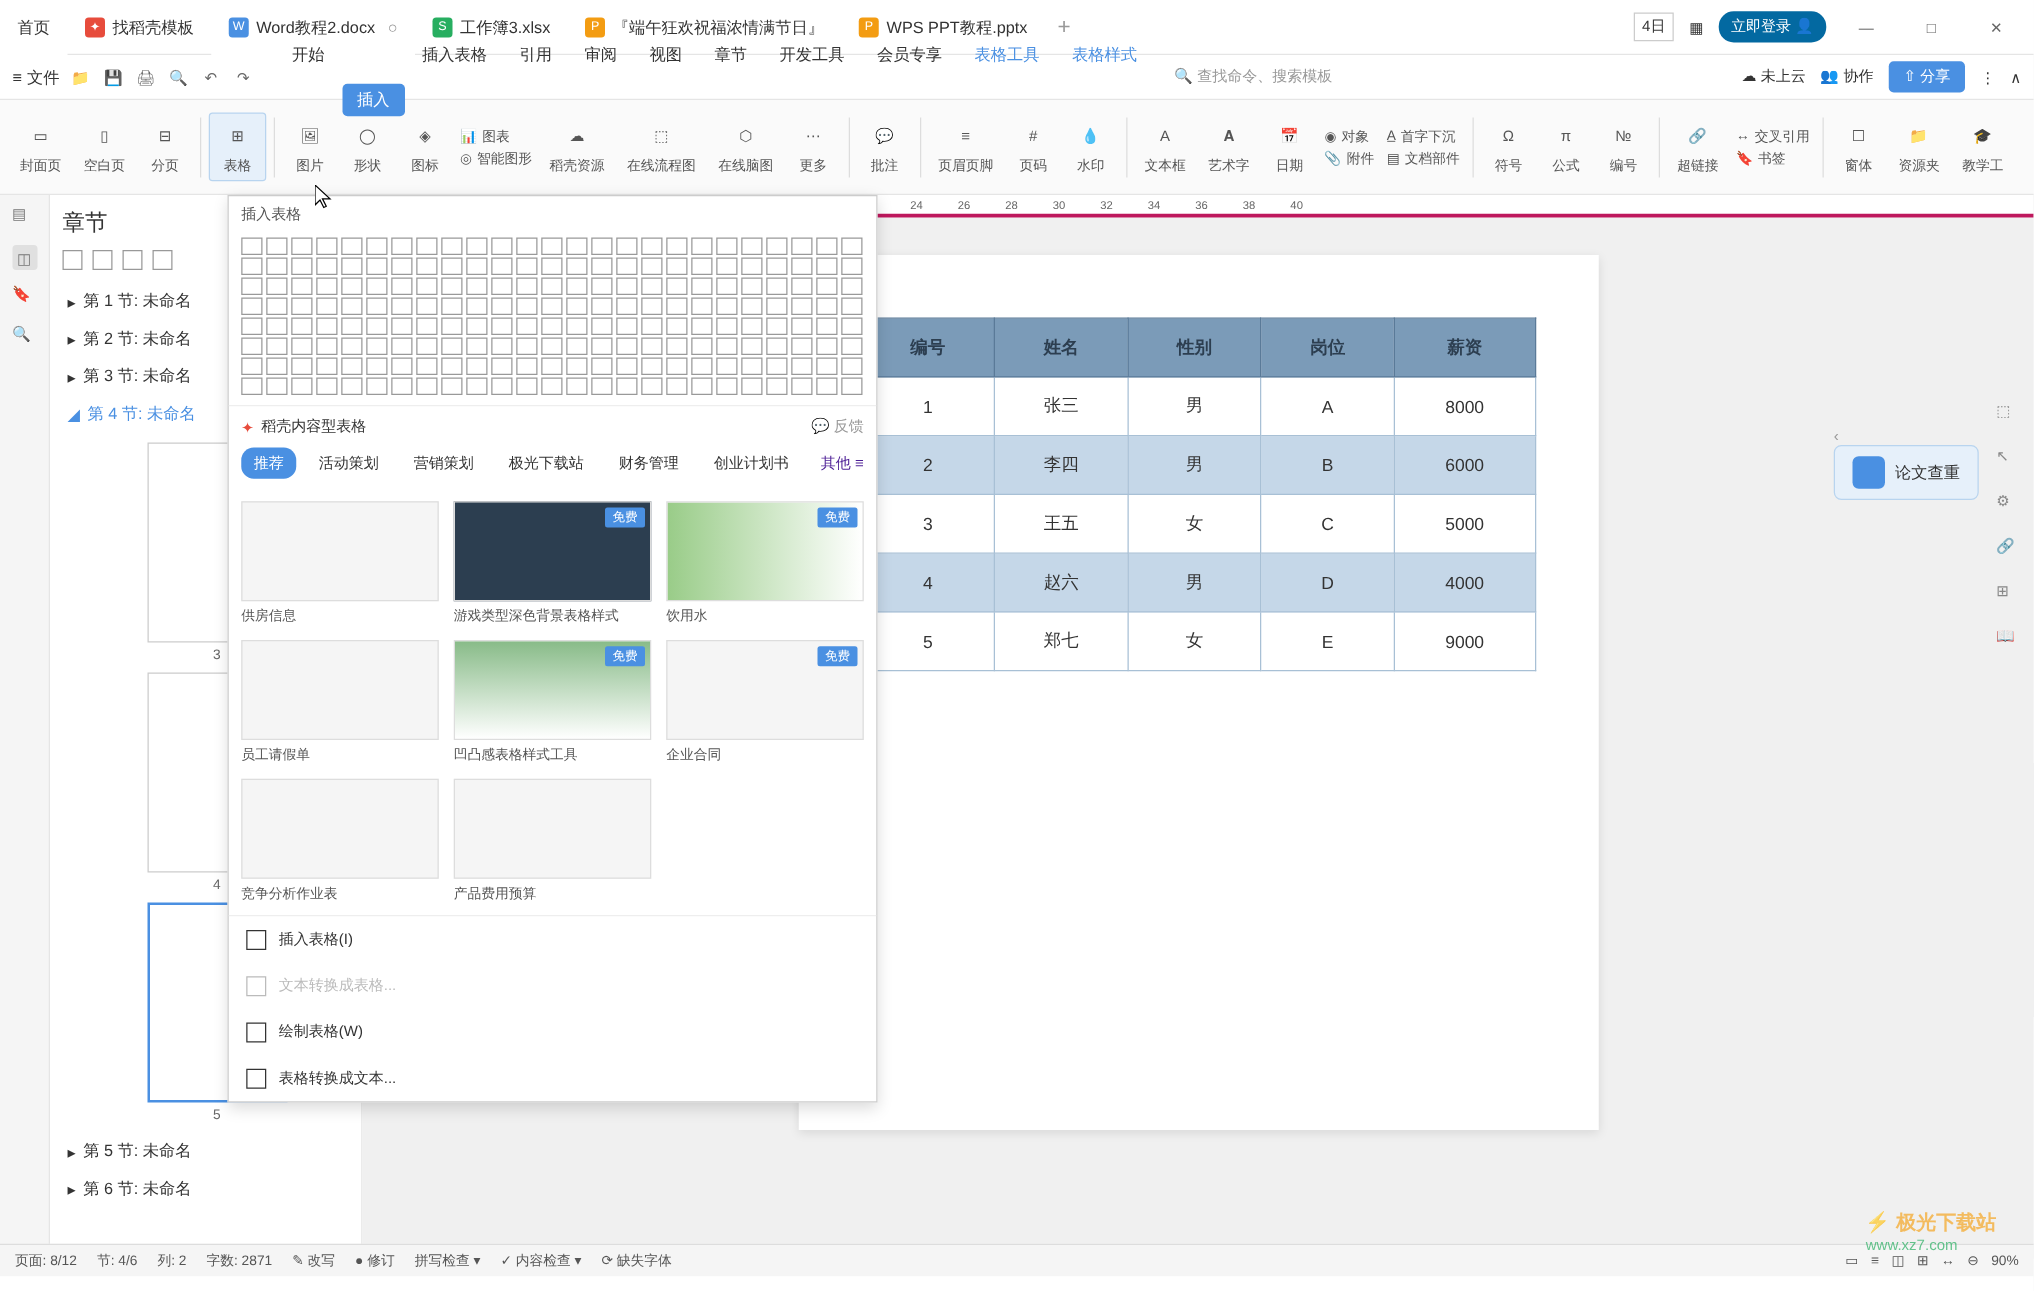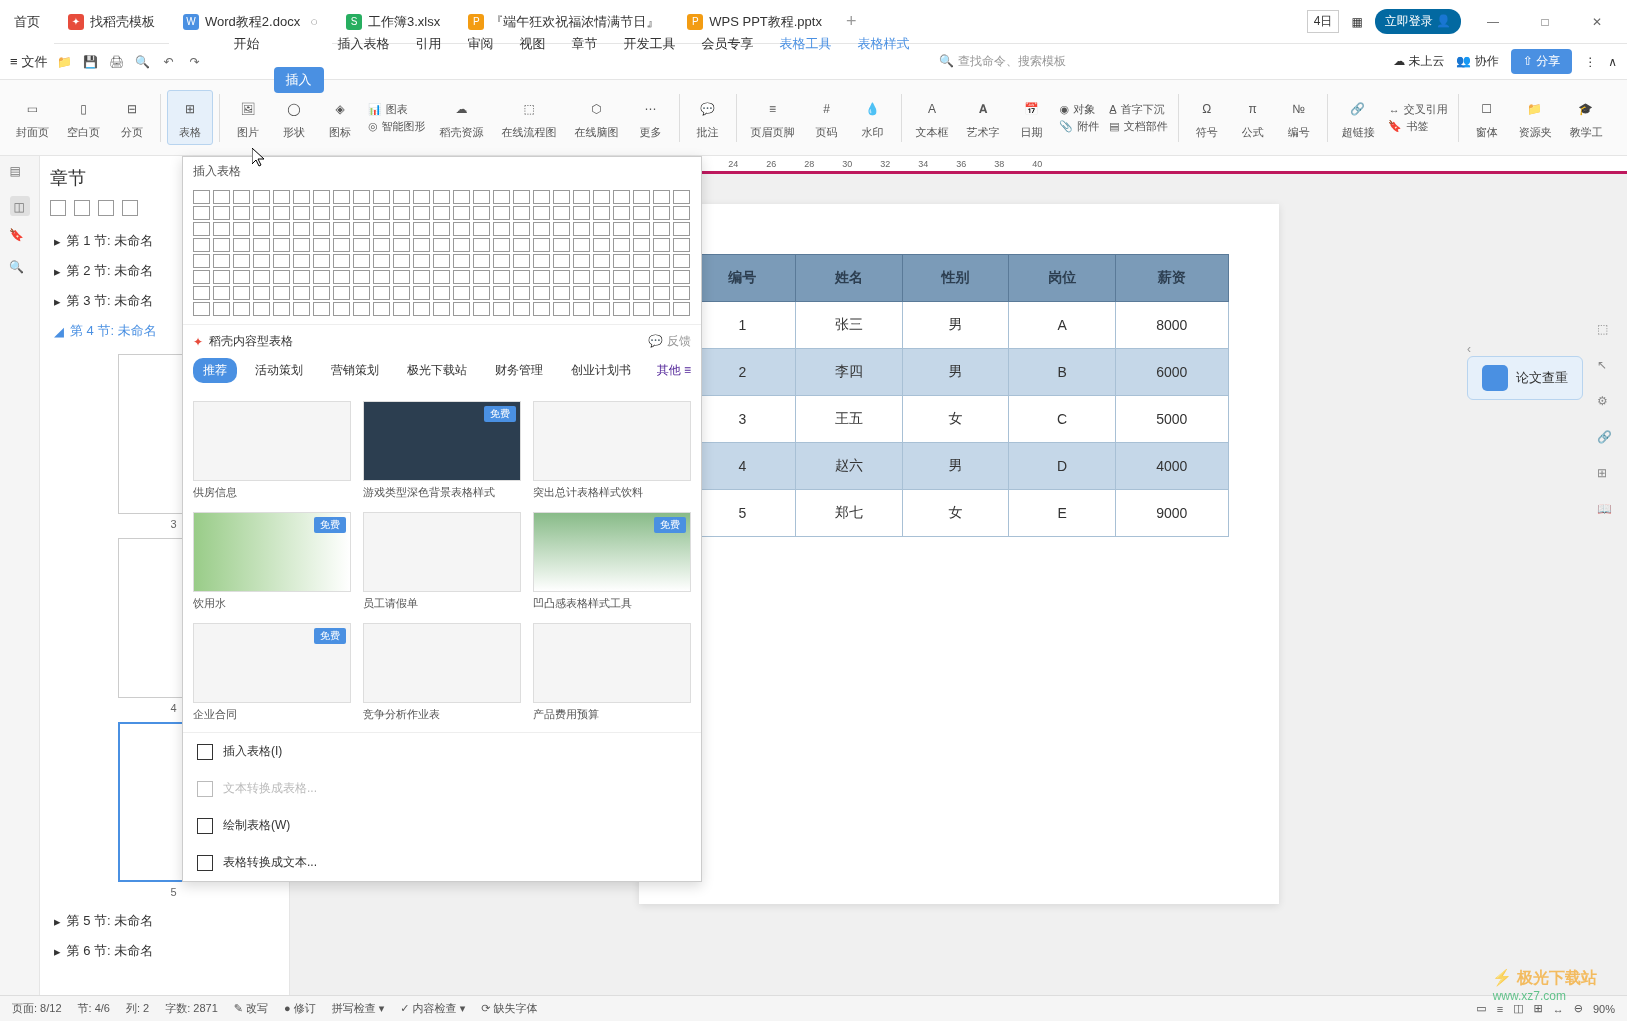--- a/index.html
+++ b/index.html
@@ -654,24 +654,20 @@
         <div class="tpl-img"></div>
         <div class="tpl-name">供房信息</div>
       </div>
     <div class="tpl">
         <div class="tpl-img" style="background:#2c3e50;">
           <span class="tpl-free">免费</span>
         </div>
         <div class="tpl-name">游戏类型深色背景表格样式</div>
       </div>
     <div class="tpl">
-        <div class="tpl-img"></div>
-        <div class="tpl-name">突出总计表格样式饮料</div>
-      </div>
-    <div class="tpl">
         <div class="tpl-img" style="background:linear-gradient(90deg,#9c8,#fff);">
           <span class="tpl-free">免费</span>
         </div>
         <div class="tpl-name">饮用水</div>
       </div>
     <div class="tpl">
         <div class="tpl-img"></div>
         <div class="tpl-name">员工请假单</div>
       </div>
     <div class="tpl">

